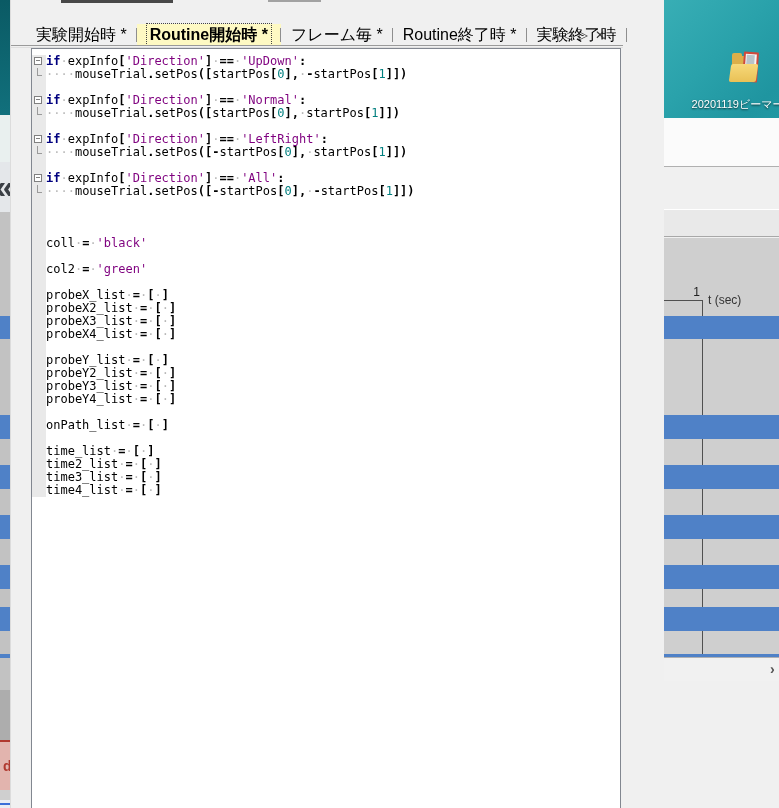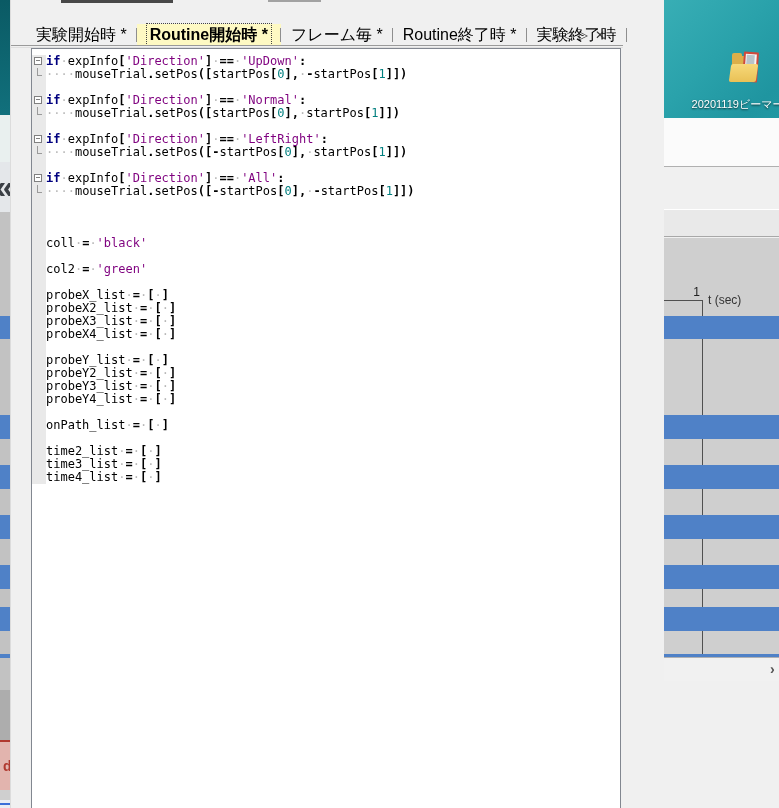--- a/index.html
+++ b/index.html
@@ -169,20 +169,21 @@
           <div class="code-line"><div class="cl-margin"></div><span class="cl-text"><span class="p">probeX3_list</span><span class="w">·</span><span class="o">=</span><span class="w">·</span><span class="o">[</span><span class="w">·</span><span class="o">]</span></span></div>
           <div class="code-line"><div class="cl-margin"></div><span class="cl-text"><span class="p">probeX4_list</span><span class="w">·</span><span class="o">=</span><span class="w">·</span><span class="o">[</span><span class="w">·</span><span class="o">]</span></span></div>
           <div class="code-line"><div class="cl-margin"></div><span class="cl-text"></span></div>
           <div class="code-line"><div class="cl-margin"></div><span class="cl-text"><span class="p">probeY_list</span><span class="w">·</span><span class="o">=</span><span class="w">·</span><span class="o">[</span><span class="w">·</span><span class="o">]</span></span></div>
           <div class="code-line"><div class="cl-margin"></div><span class="cl-text"><span class="p">probeY2_list</span><span class="w">·</span><span class="o">=</span><span class="w">·</span><span class="o">[</span><span class="w">·</span><span class="o">]</span></span></div>
           <div class="code-line"><div class="cl-margin"></div><span class="cl-text"><span class="p">probeY3_list</span><span class="w">·</span><span class="o">=</span><span class="w">·</span><span class="o">[</span><span class="w">·</span><span class="o">]</span></span></div>
           <div class="code-line"><div class="cl-margin"></div><span class="cl-text"><span class="p">probeY4_list</span><span class="w">·</span><span class="o">=</span><span class="w">·</span><span class="o">[</span><span class="w">·</span><span class="o">]</span></span></div>
           <div class="code-line"><div class="cl-margin"></div><span class="cl-text"></span></div>
           <div class="code-line"><div class="cl-margin"></div><span class="cl-text"><span class="p">onPath_list</span><span class="w">·</span><span class="o">=</span><span class="w">·</span><span class="o">[</span><span class="w">·</span><span class="o">]</span></span></div>
           <div class="code-line"><div class="cl-margin"></div><span class="cl-text"></span></div>
+          <div class="code-line"><div class="cl-margin"></div><span class="cl-text"><span class="p">time_list</span><span class="w">·</span><span class="o">=</span><span class="w">·</span><span class="o">[</span><span class="w">·</span><span class="o">]</span></span></div>
           <div class="code-line"><div class="cl-margin"></div><span class="cl-text"><span class="p">time2_list</span><span class="w">·</span><span class="o">=</span><span class="w">·</span><span class="o">[</span><span class="w">·</span><span class="o">]</span></span></div>
           <div class="code-line"><div class="cl-margin"></div><span class="cl-text"><span class="p">time3_list</span><span class="w">·</span><span class="o">=</span><span class="w">·</span><span class="o">[</span><span class="w">·</span><span class="o">]</span></span></div>
           <div class="code-line"><div class="cl-margin"></div><span class="cl-text"><span class="p">time4_list</span><span class="w">·</span><span class="o">=</span><span class="w">·</span><span class="o">[</span><span class="w">·</span><span class="o">]</span></span></div>
         </div>
     </div>
   </div>
 
   <div id="right-panel">
     <div class="desktop">
       <div class="folder-icon">

